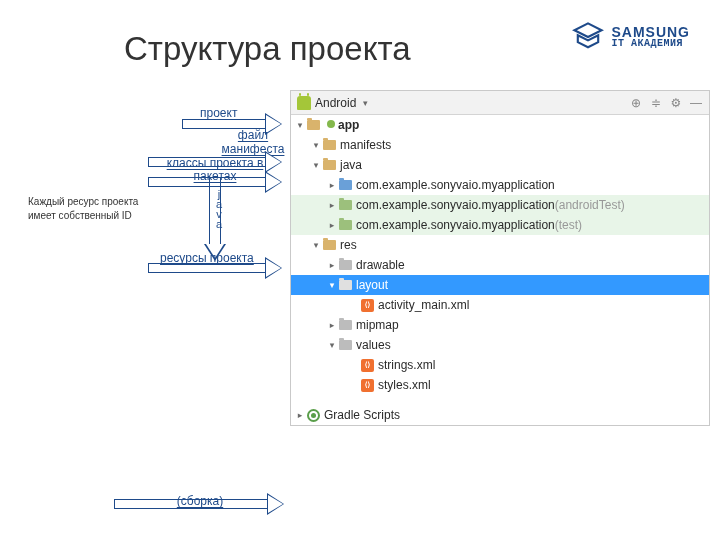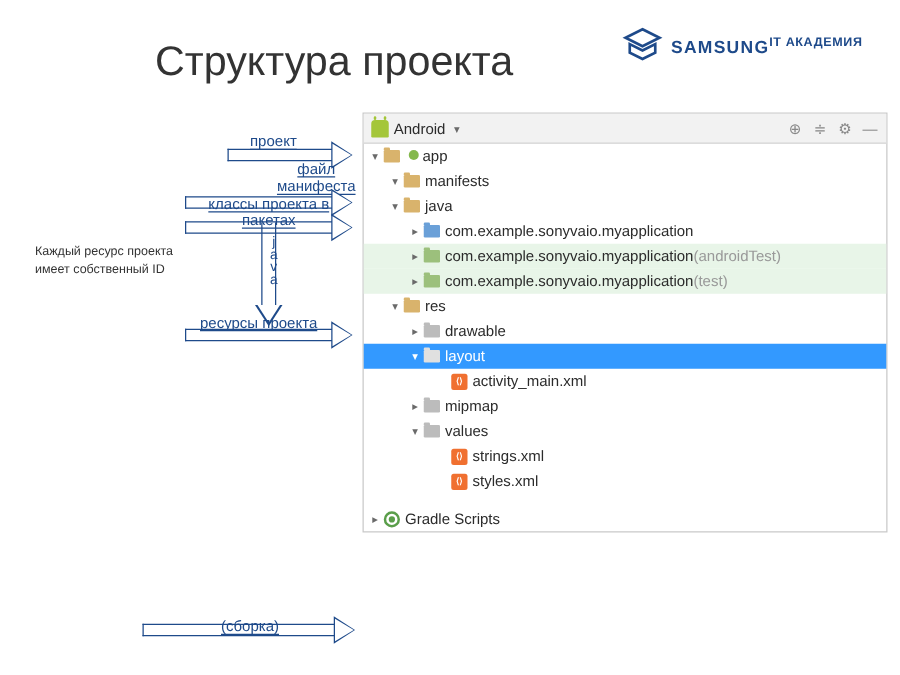--- a/index.html
+++ b/index.html
@@ -20,23 +20,23 @@
   }
   .logo {
     position: absolute;
     top: 20px;
     right: 30px;
     display: flex;
     align-items: center;
     gap: 6px;
   }
   .logo-icon { width: 34px; height: 34px; }
-  .logo-text { display: flex; flex-direction: row; line-height: 1; }
+  .logo-text { display: flex; flex-direction: column; line-height: 1; }
   .logo-main { font-size: 14px; font-weight: bold; color: #1e4a8a; letter-spacing: 1px; }
-  .logo-sub { font-size: 10px; font-weight: bold; color: #1e4a8a; letter-spacing: 0.5px; }
+  .logo-sub { font-size: 10px; font-weight: bold; color: #1e4a8a; letter-spacing: 0.5px; font-family: Liberation Mono, monospace; }
 
   .side-text {
     position: absolute;
     left: 28px;
     top: 195px;
     font-size: 10px;
     color: #333;
     line-height: 1.4;
     width: 120px;
   }
@@ -146,21 +146,21 @@
   .dot {
     width:8px;height:8px;border-radius:50%;background:#84b84c;display:inline-block;margin:0 3px;vertical-align:middle;
     position:relative;top:-1px;
   }
   .xml-icon {
     width:13px;height:13px;display:inline-flex;align-items:center;justify-content:center;
     background:#f07030;color:#fff;font-size:7px;font-weight:bold;margin:0 4px 0 2px;border-radius:2px;
   }
   .xml-icon.blue{background:#4a90d9}
   .hl-blue .folder.grey{background:#e0e0e0}.hl-blue .folder.grey::before{background:#e0e0e0}
-  .bold{font-weight:normal}
+  .bold{font-weight:bold}
   .dimmed{color:#999}
   .gradle-icon{width:13px;height:13px;border:2px solid #5a9e4a;border-radius:50%;display:inline-block;margin:0 4px 0 2px;position:relative}
   .gradle-icon::after{content:'';position:absolute;width:5px;height:5px;background:#5a9e4a;border-radius:50%;top:2px;left:2px}
 </style>
 </head>
 <body>
 
 <div class="title">Структура проекта</div>
 
 <div class="logo">

